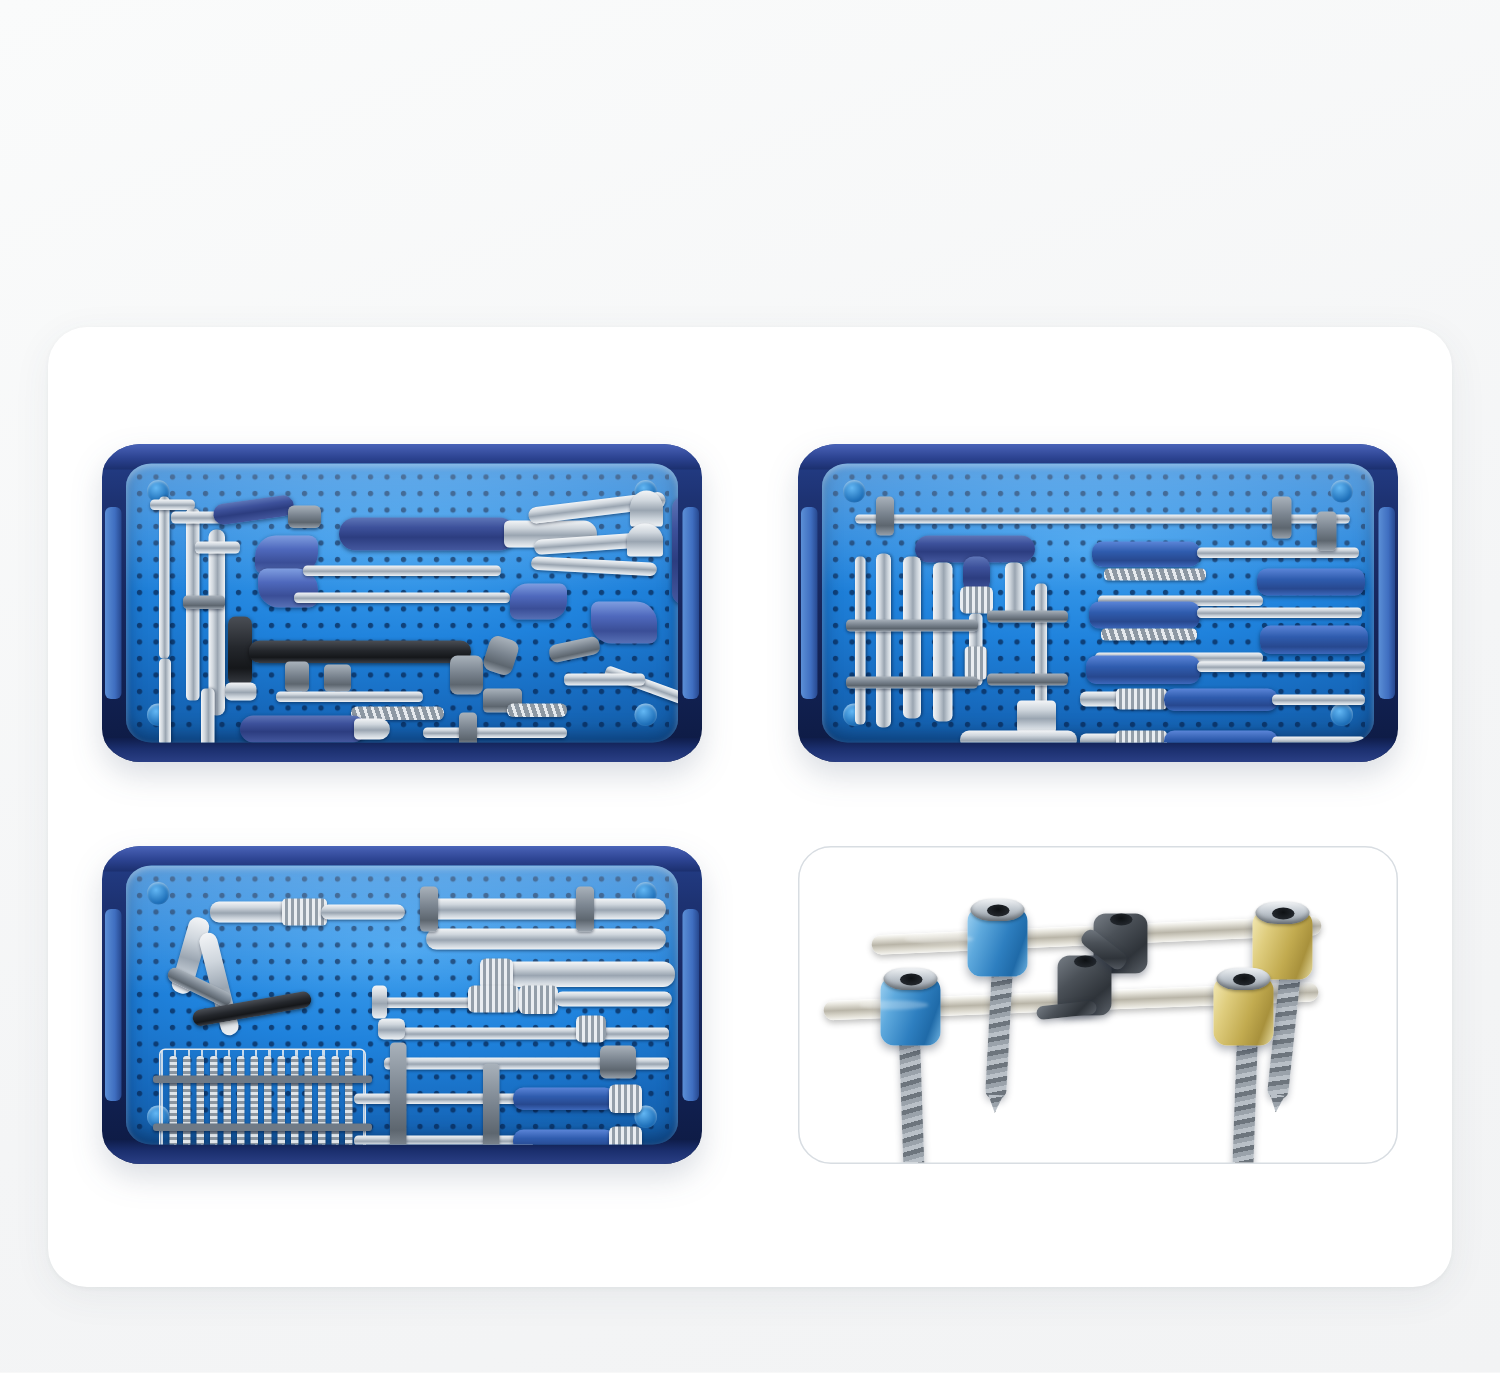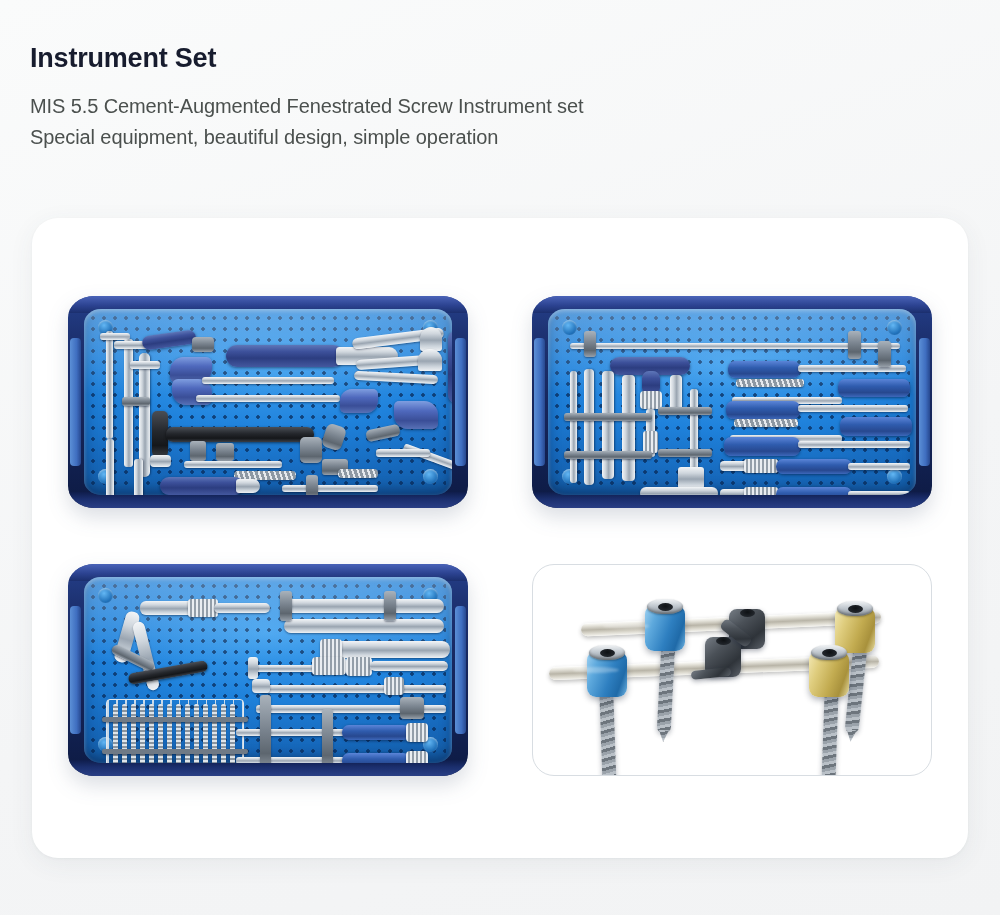--- a/index.html
+++ b/index.html
@@ -165,27 +165,20 @@
       linear-gradient(140deg,#767d85 0%,#4b5158 35%,#2f343a 70%,#5b6169 100%);
     border-radius:5px; box-shadow:0 2px 5px rgba(20,30,50,.35); }
 
   .hl { position:absolute; border-radius:50%; background:rgba(255,255,255,.45); filter:blur(1px); }
 </style>
 </head>
 <body>
 
 <div class="page">
 
-  <div class="header">
-    <div class="title">Instrument Set</div>
-    <div class="subtitle">
-      <div>MIS 5.5 Cement-Augmented Fenestrated Screw Instrument set</div>
-      <div>Special equipment, beautiful design, simple operation</div>
-    </div>
-  </div>
 
   <div class="card">
     <div class="grid">
 
       <div class="cell">
         <div class="tray">
           <div class="tray-shell">
             <div class="tray-rim-l"></div>
             <div class="tray-rim-r"></div>
           </div>

